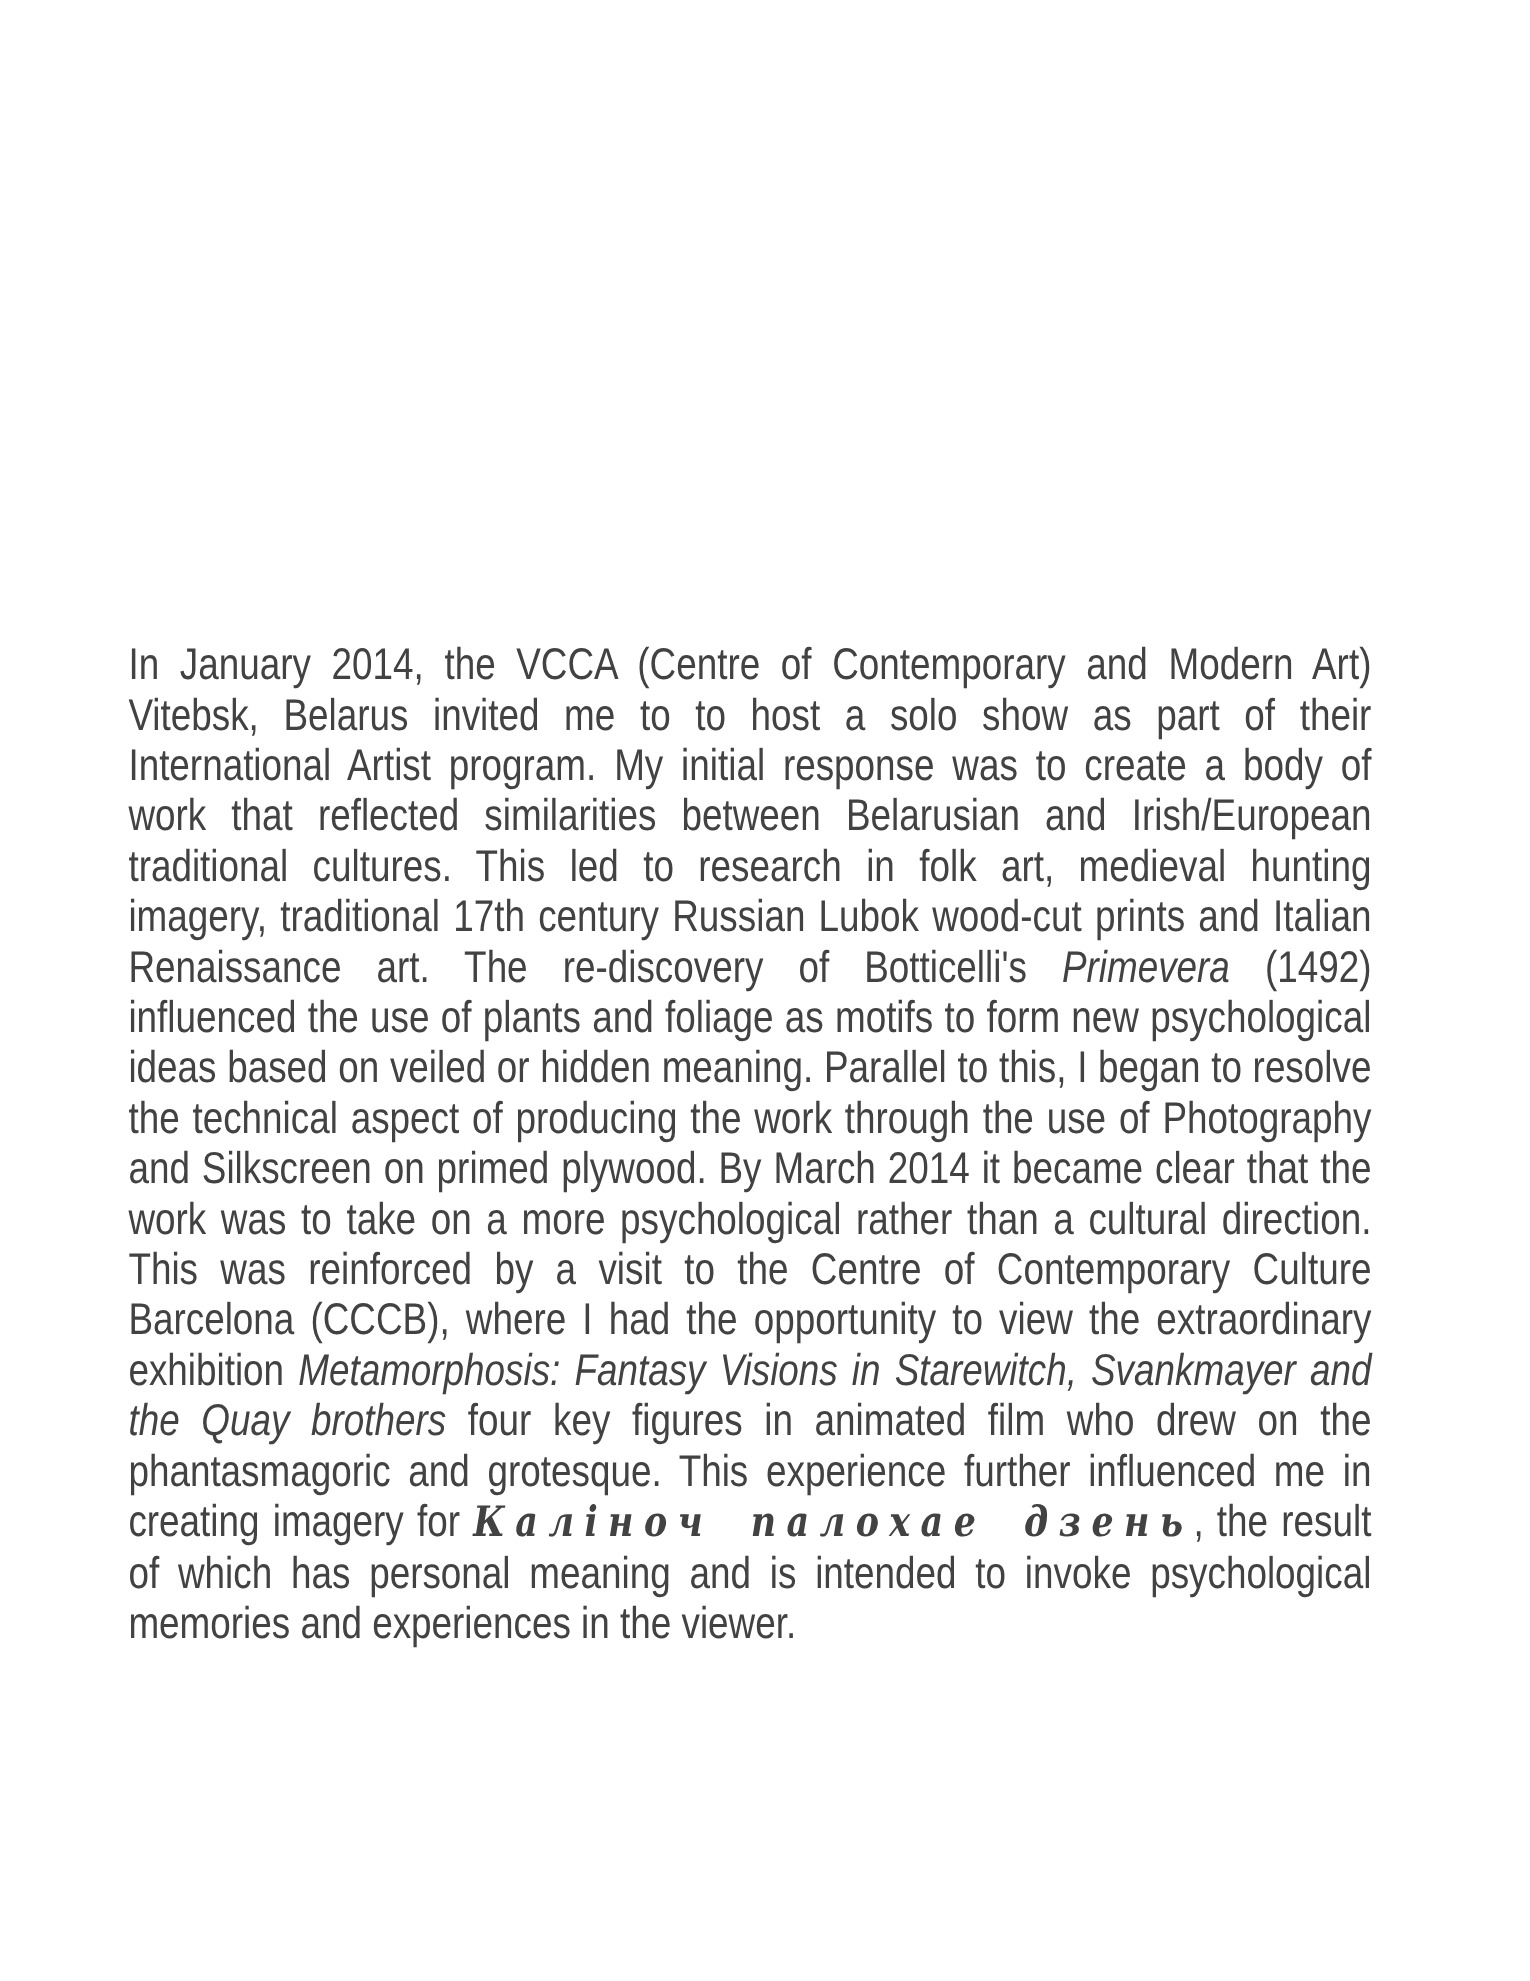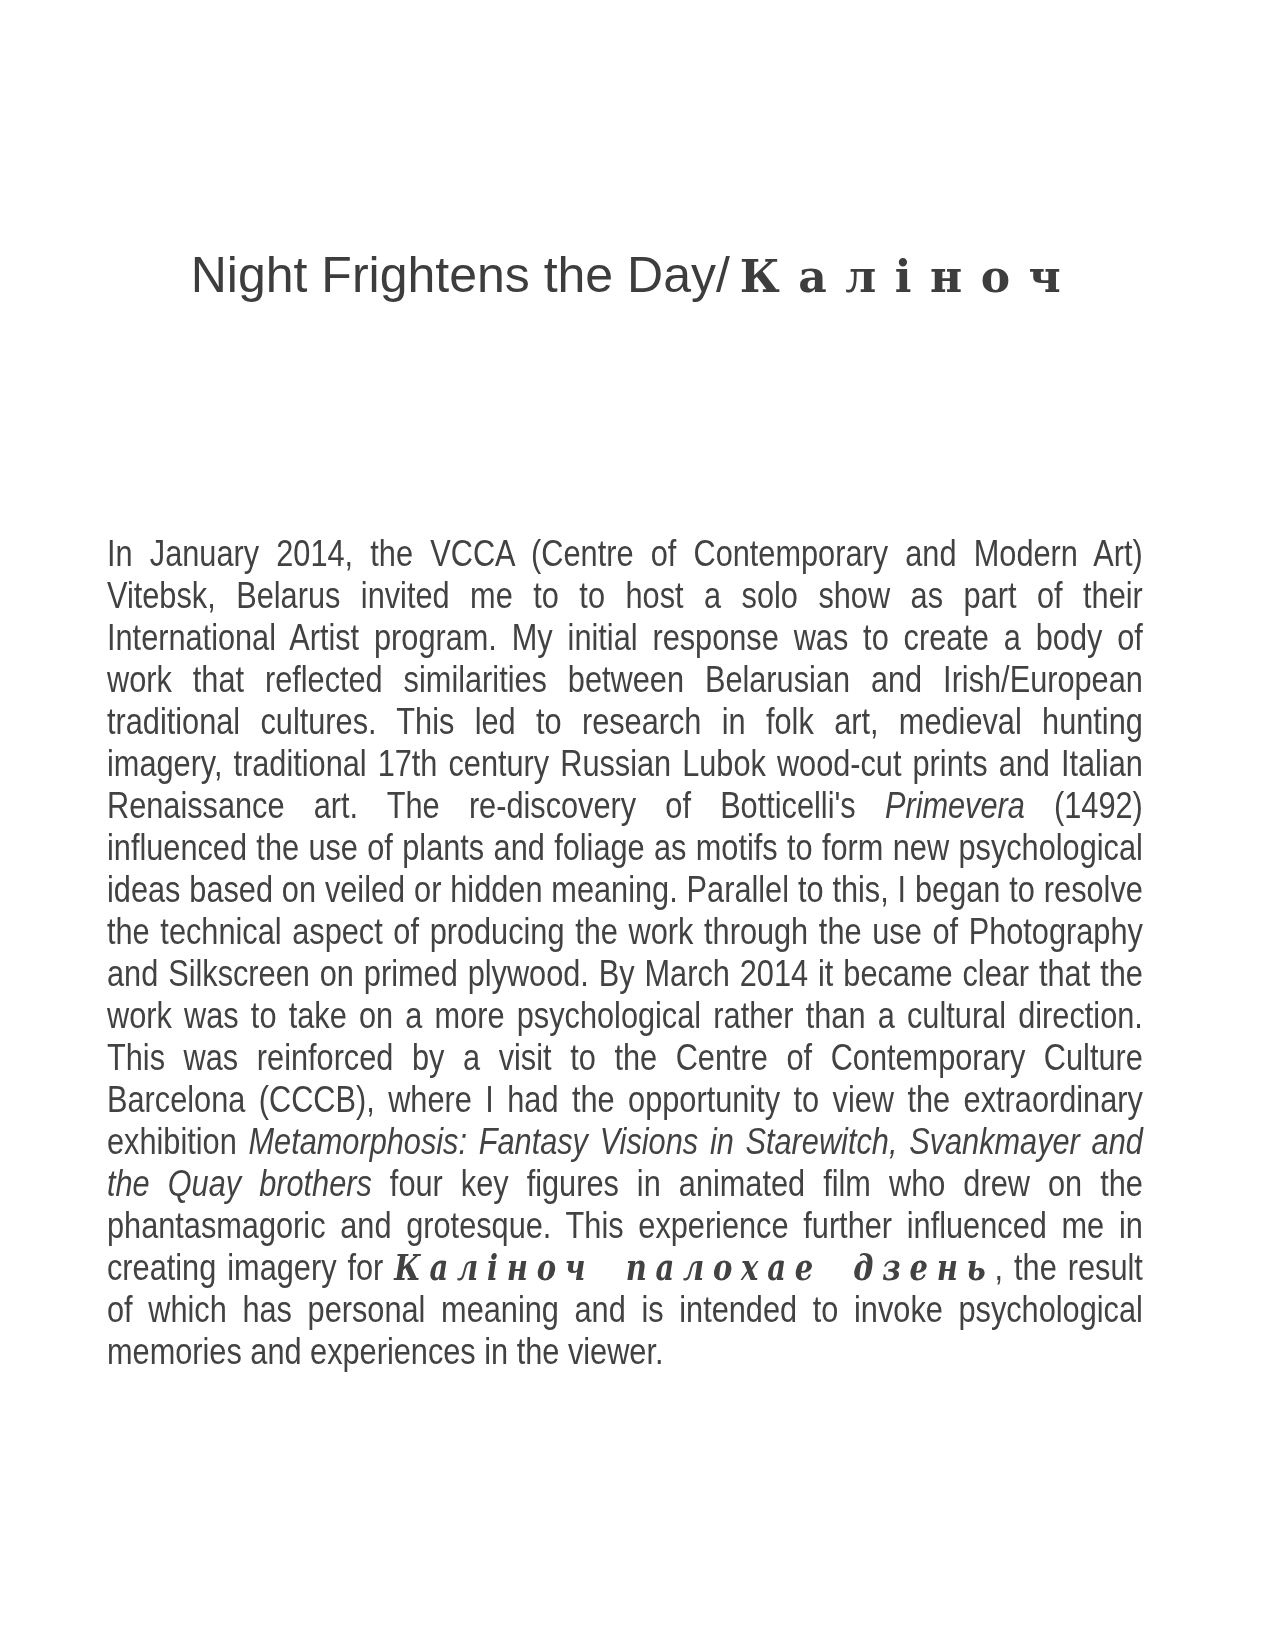--- a/index.html
+++ b/index.html
@@ -72,20 +72,19 @@
     word-spacing: 0.35em;
     font-size: 35px;
   }
 </style>
 </head>
 <body>
 
 <div class="page">
 
   <h1 class="title">
-    <span class="title-line"><span class="title-en">Night Frightens the Day/</span><span class="title-cyr">Каліноч</span></span>
   </h1>
 
   <div class="article">
     <p class="article-inner"><span class="seg-normal">In January 2014, the VCCA (Centre of Contemporary and Modern Art) Vitebsk, Belarus invited me to to host a solo show as part of their International Artist program. My initial response was to create a body of work that reflected similarities between Belarusian and Irish/European traditional cultures. This led to research in folk art, medieval hunting imagery, traditional 17th century Russian Lubok wood-cut prints and Italian Renaissance art. The re-discovery of Botticelli's </span><span class="seg-italic">Primevera</span><span class="seg-normal"> (1492) influenced the use of plants and foliage as motifs to form new psychological ideas based on veiled or hidden meaning. Parallel to this, I began to resolve the technical aspect of producing the work through the use of Photography and Silkscreen on primed plywood. By March 2014 it became clear that the work was to take on a more psychological rather than a cultural direction. This was reinforced by a visit to the Centre of Contemporary Culture Barcelona (CCCB), where I had the opportunity to view the extraordinary exhibition </span><span class="seg-italic">Metamorphosis: Fantasy Visions in Starewitch, Svankmayer and the Quay brothers</span><span class="seg-normal"> four key figures in animated film who drew on the phantasmagoric and grotesque. This experience further influenced me in creating imagery for </span><span class="seg-belarusian">Каліноч палохае дзень</span><span class="seg-normal">, the result of which has personal meaning and is intended to invoke psychological memories and experiences in the viewer.</span></p>
   </div>
 
 </div>
 
 </body></html>

